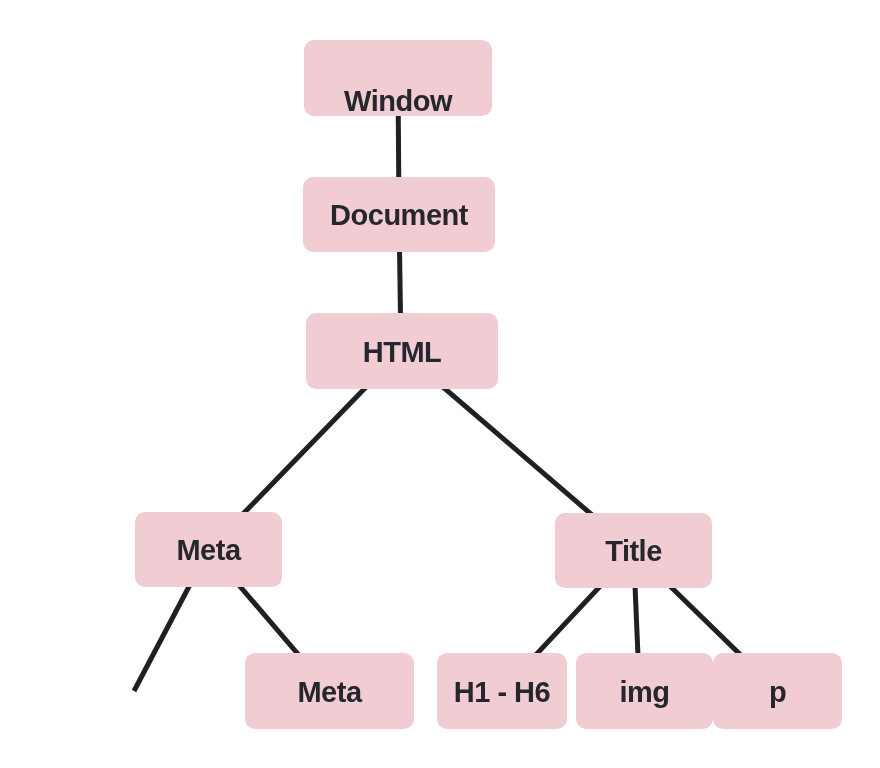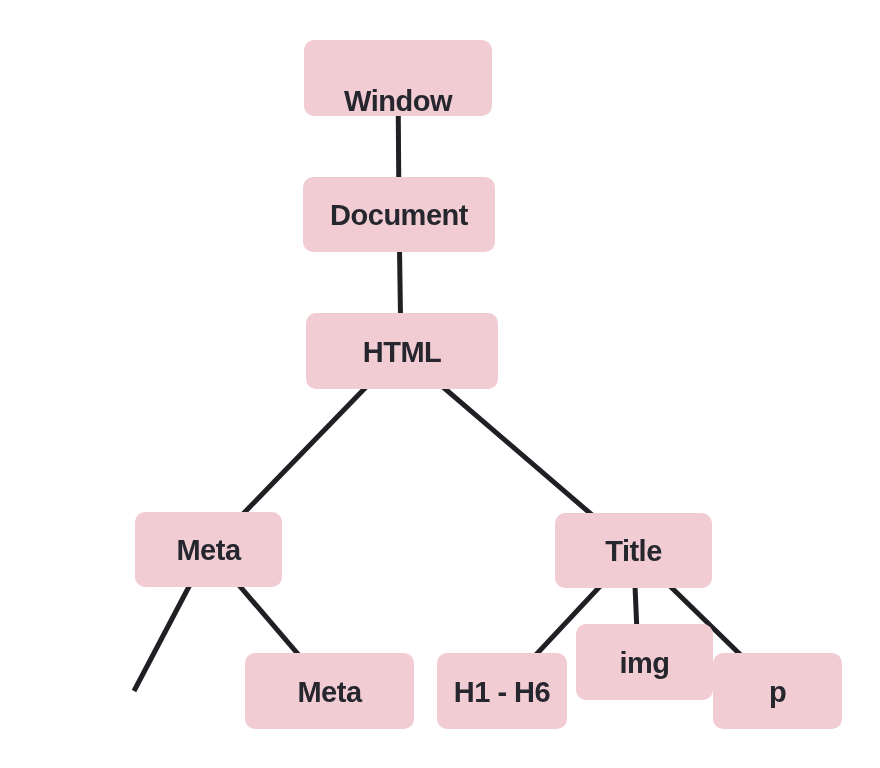--- a/index.html
+++ b/index.html
@@ -79,20 +79,20 @@
       </div>
       <div class="node" style="left: 555px; top: 513px; width: 157px; height: 75px;">
         <span class="node-label">Title</span>
       </div>
       <div class="node" style="left: 245px; top: 653px; width: 169px; height: 76px;">
         <span class="node-label">Meta</span>
       </div>
       <div class="node" style="left: 437px; top: 653px; width: 130px; height: 76px;">
         <span class="node-label">H1 - H6</span>
       </div>
-      <div class="node" style="left: 576px; top: 624px; width: 137px; height: 76px;">
+      <div class="node" style="left: 576px; top: 653px; width: 137px; height: 76px;">
         <span class="node-label">img</span>
       </div>
       <div class="node" style="left: 713px; top: 653px; width: 129px; height: 76px;">
         <span class="node-label">p</span>
       </div>
     </div>
 </div>
 
 </body></html>

